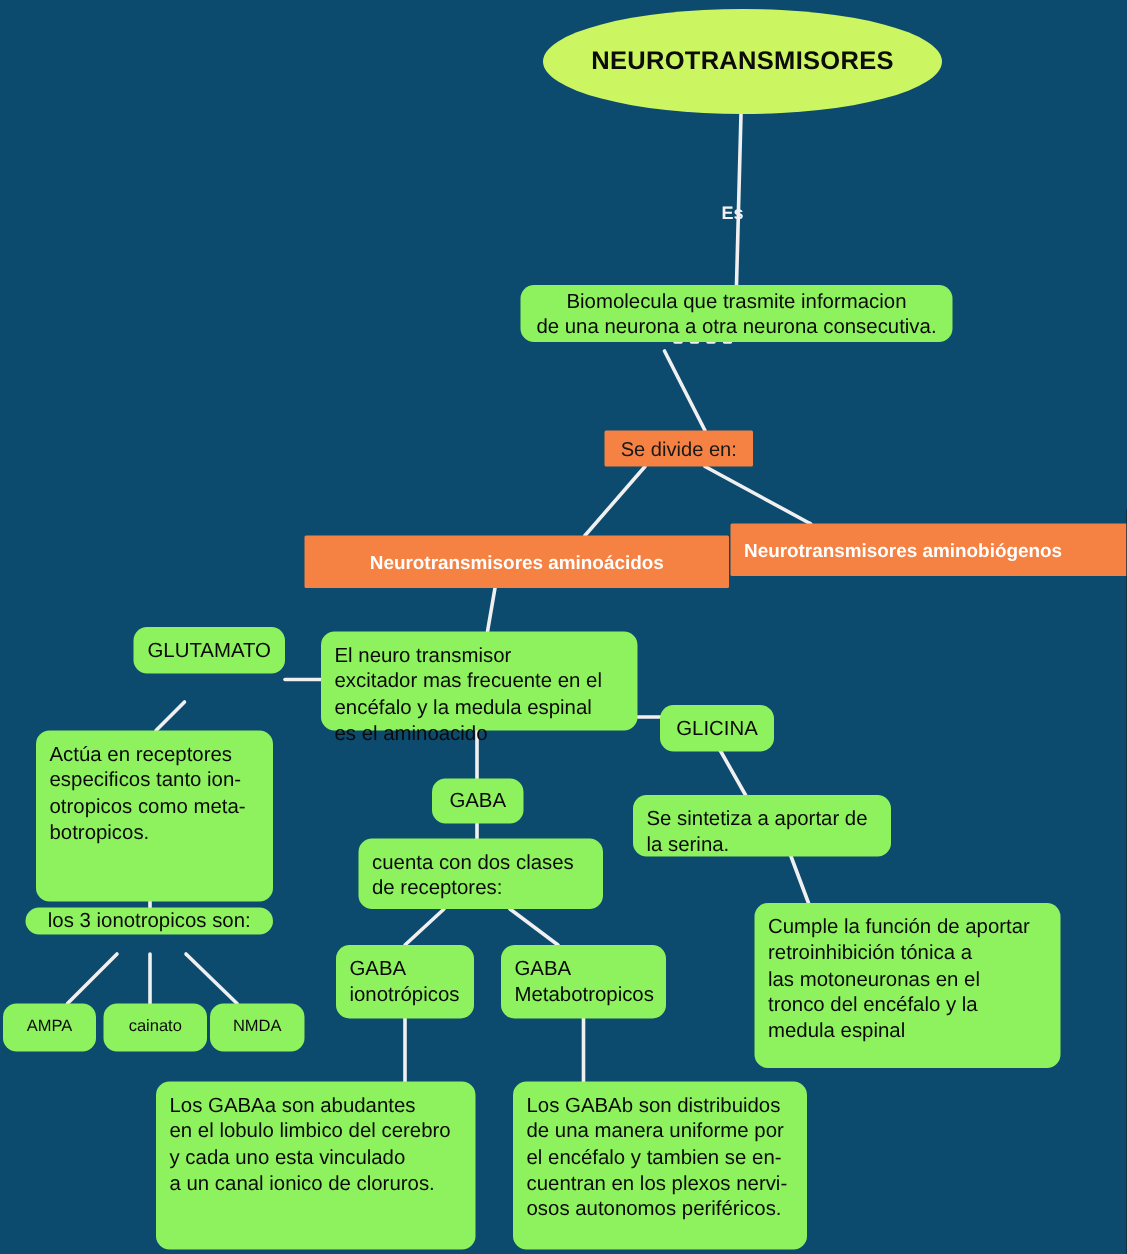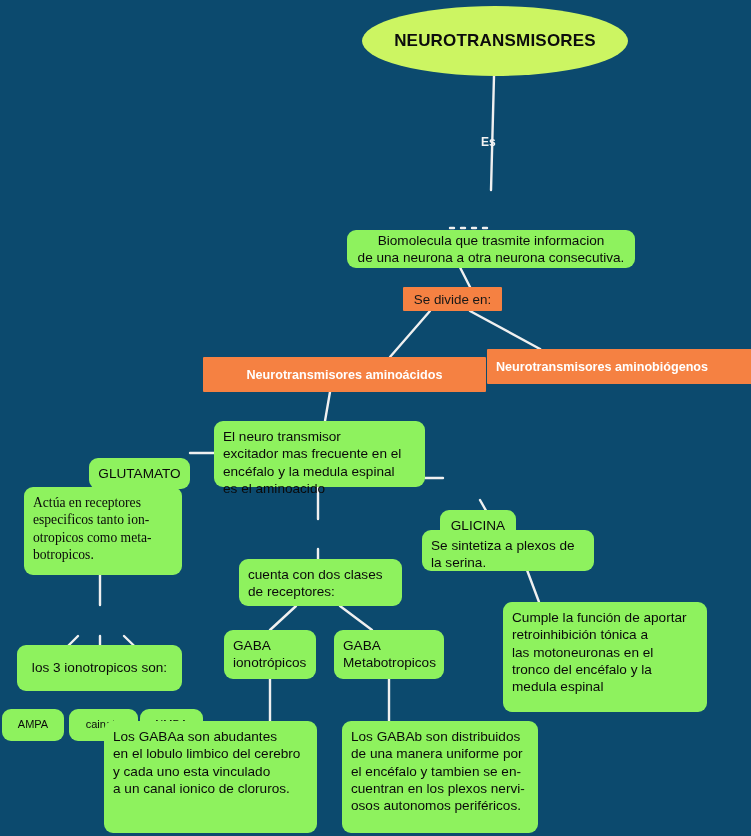--- a/index.html
+++ b/index.html
@@ -45,21 +45,21 @@
   }
   
   .gbox {
     background: #8ef25e;
     border-radius: 9px;
     color: #0a0a0a;
     font-size: 13.6px;
     line-height: 1.27;
     padding: 7px 9px;
   }
-  .gbox.center { text-align: center; margin-top: 40px; }
+  .gbox.center { text-align: center; }
   .gbox.small { font-size: 11px; }
   
   .obox {
     background: #f58142;
     border-radius: 1px;
     font-size: 13px;
     padding: 6px 9px;
   }
   .obox.title {
     color: #ffffff;
@@ -159,28 +159,28 @@
     <span class="txt">GLUTAMATO</span>
   </div>
 
   <div class="node gbox" style="left:214px; top:421px; width:211px; height:66px; align-items:flex-start;">
     <span class="txt">El neuro transmisor
 excitador mas frecuente en el
 encéfalo y la medula espinal
 es el aminoacido</span>
   </div>
 
-  <div class="node gbox" style="left:24px; top:487px; width:158px; height:88px; align-items:flex-start;font-family:Liberation Serif, serif;">
+  <div class="node gbox" style="left:24px; top:487px; width:158px; height:114px; align-items:flex-start;">
     <span class="txt">Actúa en receptores
 especificos tanto ion-
 otropicos como meta-
 botropicos.</span>
   </div>
 
-  <div class="node gbox center" style="left:17px; top:605px; width:165px; height:46px;">
+  <div class="node gbox center" style="left:17px; top:605px; width:165px; height:18px;">
     <span class="txt">los 3 ionotropicos son:</span>
   </div>
 
   <div class="node gbox center small" style="left:2px; top:669px; width:62px; height:32px;">
     <span class="txt">AMPA</span>
   </div>
 
   <div class="node gbox center small" style="left:69px; top:669px; width:69px; height:32px;">
     <span class="txt">cainato</span>
   </div>
@@ -221,21 +221,21 @@
 el encéfalo y tambien se en-
 cuentran en los plexos nervi-
 osos autonomos periféricos.</span>
   </div>
 
   <div class="node gbox center" style="left:440px; top:470px; width:76px; height:31px;">
     <span class="txt">GLICINA</span>
   </div>
 
   <div class="node gbox" style="left:422px; top:530px; width:172px; height:41px; align-items:flex-start;">
-    <span class="txt">Se sintetiza a plexos de
+    <span class="txt">Se sintetiza a aportar de
 la serina.</span>
   </div>
 
   <div class="node gbox" style="left:503px; top:602px; width:204px; height:110px; align-items:flex-start;">
     <span class="txt">Cumple la función de aportar
 retroinhibición tónica a
 las motoneuronas en el
 tronco del encéfalo y la
 medula espinal</span>
   </div>

